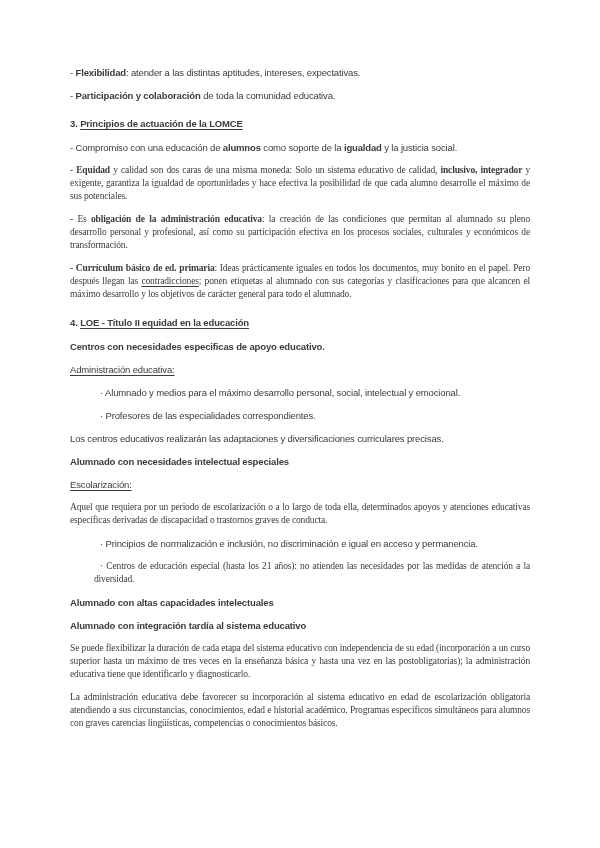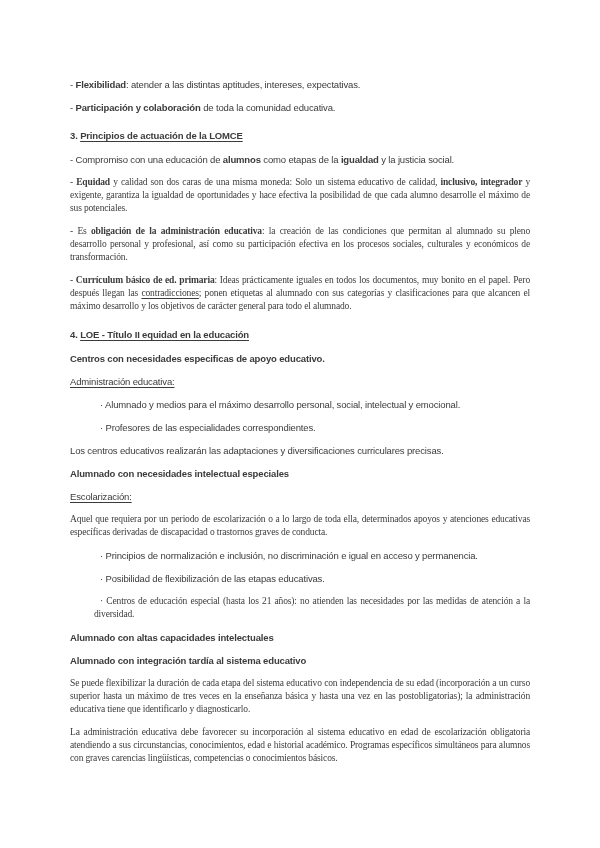--- a/index.html
+++ b/index.html
@@ -5,21 +5,21 @@
   html, body {
     margin: 0;
     padding: 0;
     background: #ffffff;
   }
   .page {
     position: relative;
     width: 600px;
     height: 790px;
     box-sizing: border-box;
-    margin: 12px auto;
+    margin: 0 auto;
     background: #ffffff;
     color: #3b3b3b;
     font-family: "Liberation Sans", "DejaVu Sans", sans-serif;
     font-size: 9.5px;
     line-height: 13px;
     letter-spacing: -0.15px;
     padding: 66px 70px 0 70px;
     overflow: hidden;
   }
   .blk {
@@ -48,34 +48,33 @@
   }
 </style>
 </head>
 <body>
 
 <main class="page">
   <section id="doc-content">
       <p class="blk paragraph"><span>- </span><span class="b">Flexibilidad</span><span>: atender a las distintas aptitudes, intereses, expectativas.</span></p>
       <p class="blk paragraph"><span>- </span><span class="b">Participación y colaboración</span><span> de toda la comunidad educativa.</span></p>
       <p class="blk heading"><span>3. </span><span class="u">Principios de actuación de la LOMCE</span></p>
-      <p class="blk paragraph"><span>- Compromiso con una educación de </span><span class="b">alumnos</span><span> como etapas de la </span><span class="b">igualdad</span><span> y la justicia social.</span></p>
+      <p class="blk paragraph"><span>- Compromiso con una educación de </span><span class="b">alumnos</span><span> como soporte de la </span><span class="b">igualdad</span><span> y la justicia social.</span></p>
       <p class="blk paragraph justify"><span>- </span><span class="b">Equidad</span><span> y calidad son dos caras de una misma moneda: Solo un sistema educativo de calidad, </span><span class="b">inclusivo, integrador</span><span> y exigente, garantiza la igualdad de oportunidades y hace efectiva la posibilidad de que cada alumno desarrolle el máximo de sus potenciales.</span></p>
       <p class="blk paragraph justify"><span>- Es </span><span class="b">obligación de la administración educativa</span><span>: la creación de las condiciones que permitan al alumnado su pleno desarrollo personal y profesional, así como su participación efectiva en los procesos sociales, culturales y económicos de transformación.</span></p>
       <p class="blk paragraph justify"><span>- </span><span class="b">Currículum básico de ed. primaria</span><span>: Ideas prácticamente iguales en todos los documentos, muy bonito en el papel. Pero después llegan las </span><span class="u">contradicciones</span><span>; ponen etiquetas al alumnado con sus categorías y clasificaciones para que alcancen el máximo desarrollo y los objetivos de carácter general para todo el alumnado.</span></p>
       <p class="blk heading"><span>4. </span><span class="u">LOE - Título II equidad en la educación</span></p>
       <p class="blk paragraph"><span class="b">Centros con necesidades especificas de apoyo educativo.</span></p>
       <p class="blk paragraph"><span class="u">Administración educativa:</span></p>
       <p class="blk bullet"><span>· Alumnado y medios para el máximo desarrollo personal, social, intelectual y emocional.</span></p>
       <p class="blk bullet"><span>· Profesores de las especialidades correspondientes.</span></p>
       <p class="blk paragraph"><span>Los centros educativos realizarán las adaptaciones y diversificaciones curriculares precisas.</span></p>
       <p class="blk paragraph"><span class="b">Alumnado con necesidades intelectual especiales</span></p>
       <p class="blk paragraph"><span class="u">Escolarización:</span></p>
       <p class="blk paragraph justify"><span>Aquel que requiera por un periodo de escolarización o a lo largo de toda ella, determinados apoyos y atenciones educativas específicas derivadas de discapacidad o trastornos graves de conducta.</span></p>
       <p class="blk bullet"><span>· Principios de normalización e inclusión, no discriminación e igual en acceso y permanencia.</span></p>
-      <p class="blk bullet"><span>· Posibilidad de flexibilización de las etapas educativas.</span></p>
       <p class="blk bullet justify"><span>· Centros de educación especial (hasta los 21 años): no atienden las necesidades por las medidas de atención a la diversidad.</span></p>
       <p class="blk paragraph"><span class="b">Alumnado con altas capacidades intelectuales</span></p>
       <p class="blk paragraph"><span class="b">Alumnado con integración tardía al sistema educativo</span></p>
       <p class="blk paragraph justify"><span>Se puede flexibilizar la duración de cada etapa del sistema educativo con independencia de su edad (incorporación a un curso superior hasta un máximo de tres veces en la enseñanza básica y hasta una vez en las postobligatorias); la administración educativa tiene que identificarlo y diagnosticarlo.</span></p>
       <p class="blk paragraph justify"><span>La administración educativa debe favorecer su incorporación al sistema educativo en edad de escolarización obligatoria atendiendo a sus circunstancias, conocimientos, edad e historial académico. Programas específicos simultáneos para alumnos con graves carencias lingüísticas, competencias o conocimientos básicos.</span></p>
     </section>
 </main>
 
 </body></html>

